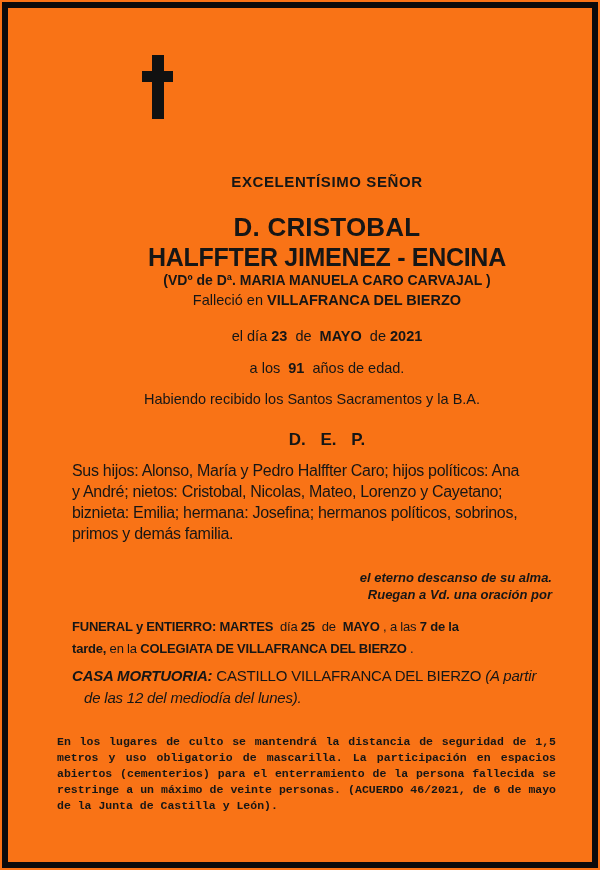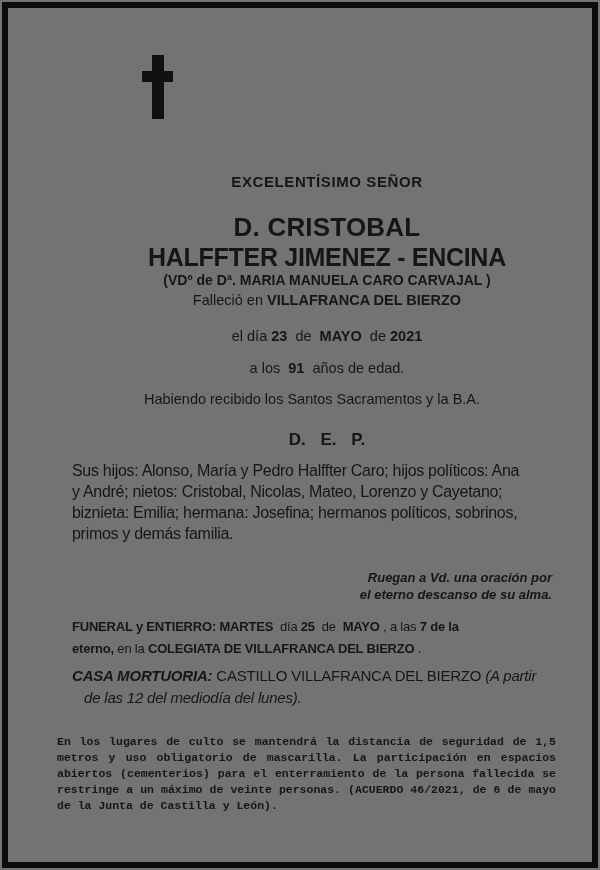--- a/index.html
+++ b/index.html
@@ -1,19 +1,19 @@
 <!DOCTYPE html>
 <html><head>
 <meta charset="utf-8">
 <style>
   html,body{margin:0;padding:0;background:#ffffff;}
   .sheet{
     position:relative;
     width:600px;height:870px;
-    background:#737373;
+    background:#f97316;
     font-family:"Liberation Sans", sans-serif;
     color:#161616;
     overflow:hidden;
     box-sizing:border-box;
   }
   .frame{
     position:absolute; inset:2px;
     border:6px solid #0b0b0b;
     box-sizing:border-box;
   }
@@ -86,27 +86,27 @@
     <div class="dep">D. E. P.</div>
 
     <div class="family">
       <div>Sus hijos: Alonso, María y Pedro Halffter Caro; hijos políticos: Ana</div>
       <div>y André; nietos: Cristobal, Nicolas, Mateo, Lorenzo y Cayetano;</div>
       <div>biznieta: Emilia; hermana: Josefina; hermanos políticos, sobrinos,</div>
       <div>primos y demás familia.</div>
     </div>
 
     <div class="prayer">
+      <div>el eterno descanso de su alma.</div>
       <div>Ruegan a Vd. una oración por</div>
-      <div>el eterno descanso de su alma.</div>
     </div>
 
     <div class="funeral">
       <div><span class="b">FUNERAL y ENTIERRO: MARTES</span><span>&nbsp; día </span><span class="b">25</span><span>&nbsp; de &nbsp;</span><span class="b">MAYO</span><span> , a las </span><span class="b">7 de la</span></div>
-      <div><span class="b">eterno,</span><span> en la </span><span class="b">COLEGIATA DE VILLAFRANCA DEL BIERZO</span><span> .</span></div>
+      <div><span class="b">tarde,</span><span> en la </span><span class="b">COLEGIATA DE VILLAFRANCA DEL BIERZO</span><span> .</span></div>
     </div>
 
     <div class="mortuary">
       <div><span class="bi">CASA MORTUORIA:</span><span> CASTILLO VILLAFRANCA DEL BIERZO </span><span class="i">(A partir</span></div>
       <div class="i" style="font-style:italic;margin-left:12px;">de las 12 del mediodía del lunes).</div>
     </div>
 
     <div class="covid">En los lugares de culto se mantendrá la distancia de seguridad de 1,5 metros y uso obligatorio de mascarilla. La participación en espacios abiertos (cementerios) para el enterramiento de la persona fallecida se restringe a un máximo de veinte personas. (ACUERDO 46/2021, de 6 de mayo de la Junta de Castilla y León).</div>
 
   </div>

